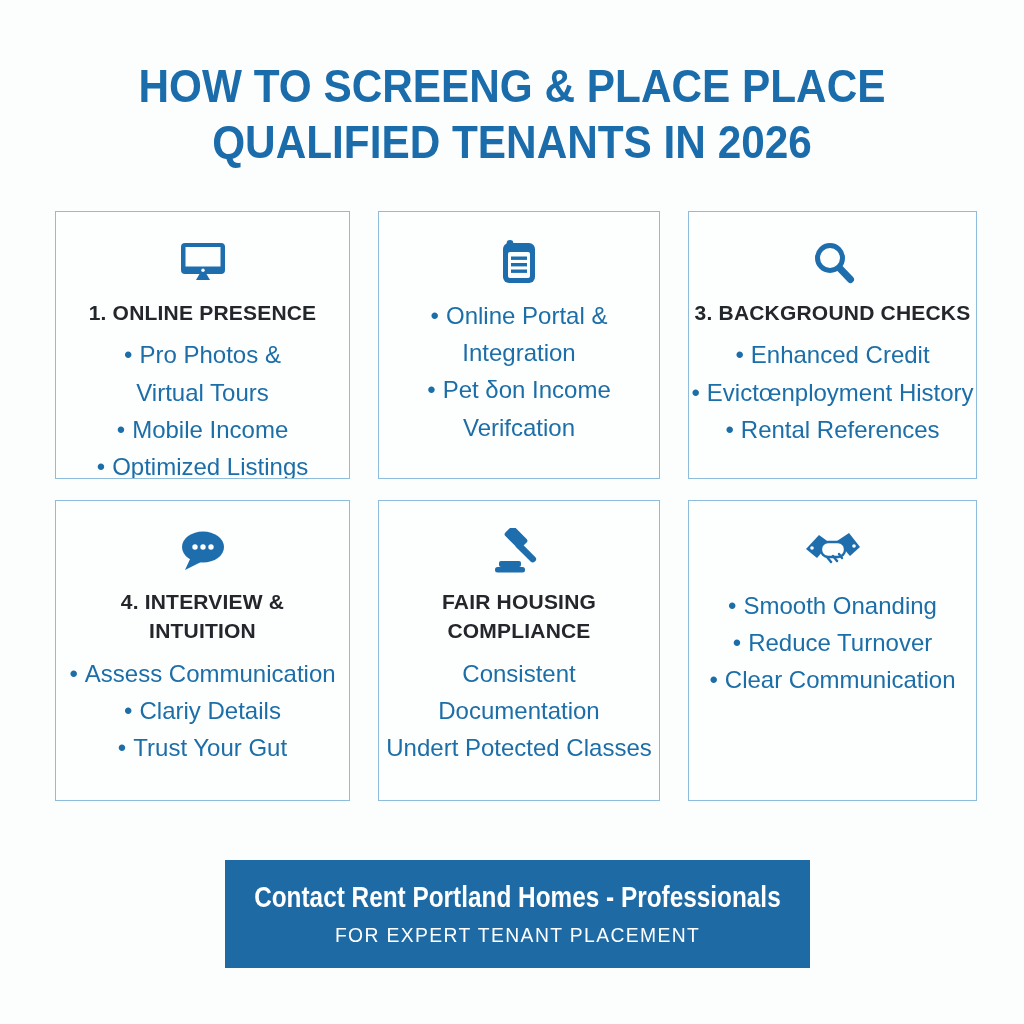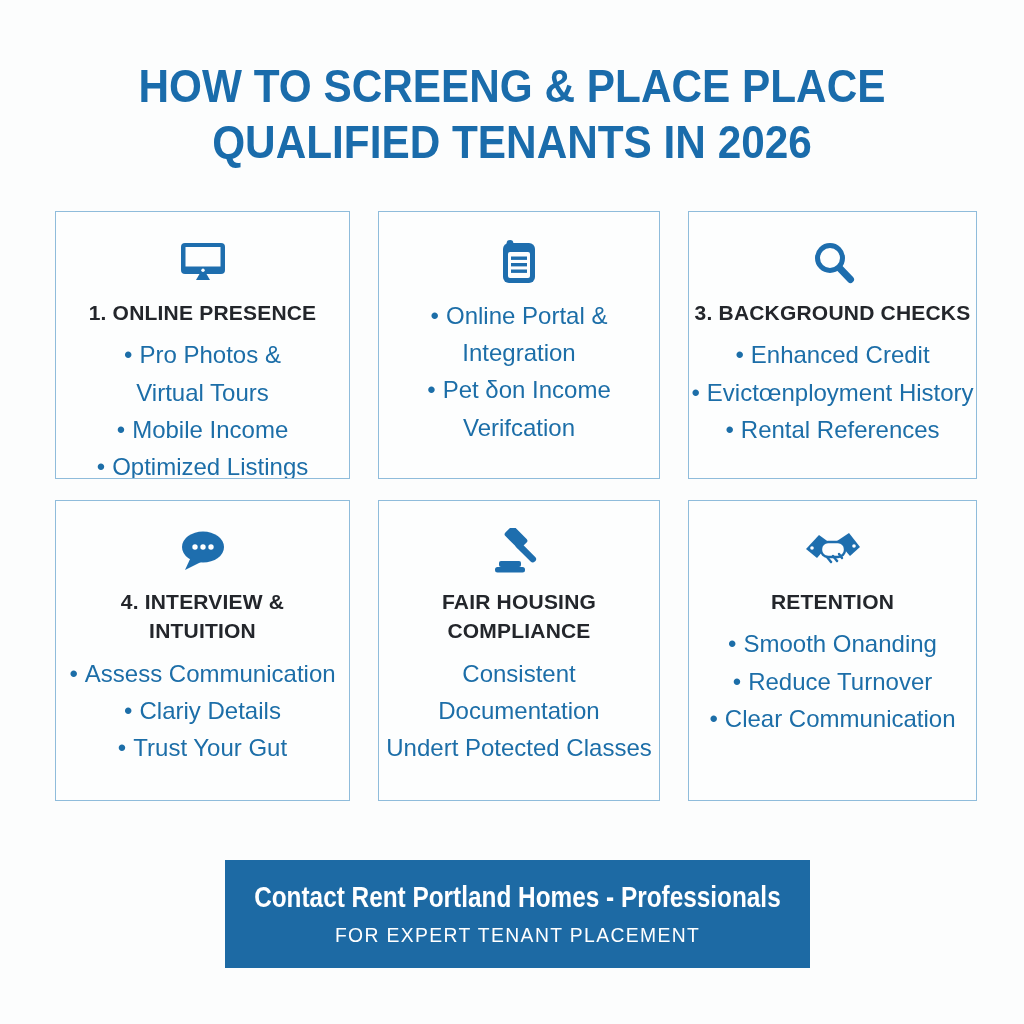--- a/index.html
+++ b/index.html
@@ -211,21 +211,20 @@
           <circle cx="50" cy="16" r="1.8" fill="#ffffff"></circle>
           <g fill="#fdfefe" stroke="#1e6eae" stroke-width="2.4" stroke-linejoin="round" stroke-linecap="round">
             <rect x="17" y="12" width="24" height="15" rx="7"></rect>
             <line x1="23" y1="27" x2="27" y2="32"></line>
             <line x1="29" y1="26" x2="33" y2="31"></line>
             <line x1="35" y1="24" x2="38" y2="28"></line>
           </g>
         </svg>
       </div>
       <h3 class="card-title">
-        <span>RETENTION</span>
       </h3>
       <ul class="bullets">
         <li><span class="mk">•</span><span>Smooth Onanding</span></li>
         <li><span class="mk">•</span><span>Reduce Turnover</span></li>
         <li><span class="mk">•</span><span>Clear Communication</span></li>
       </ul>
     </section>
 
   </div>
 

